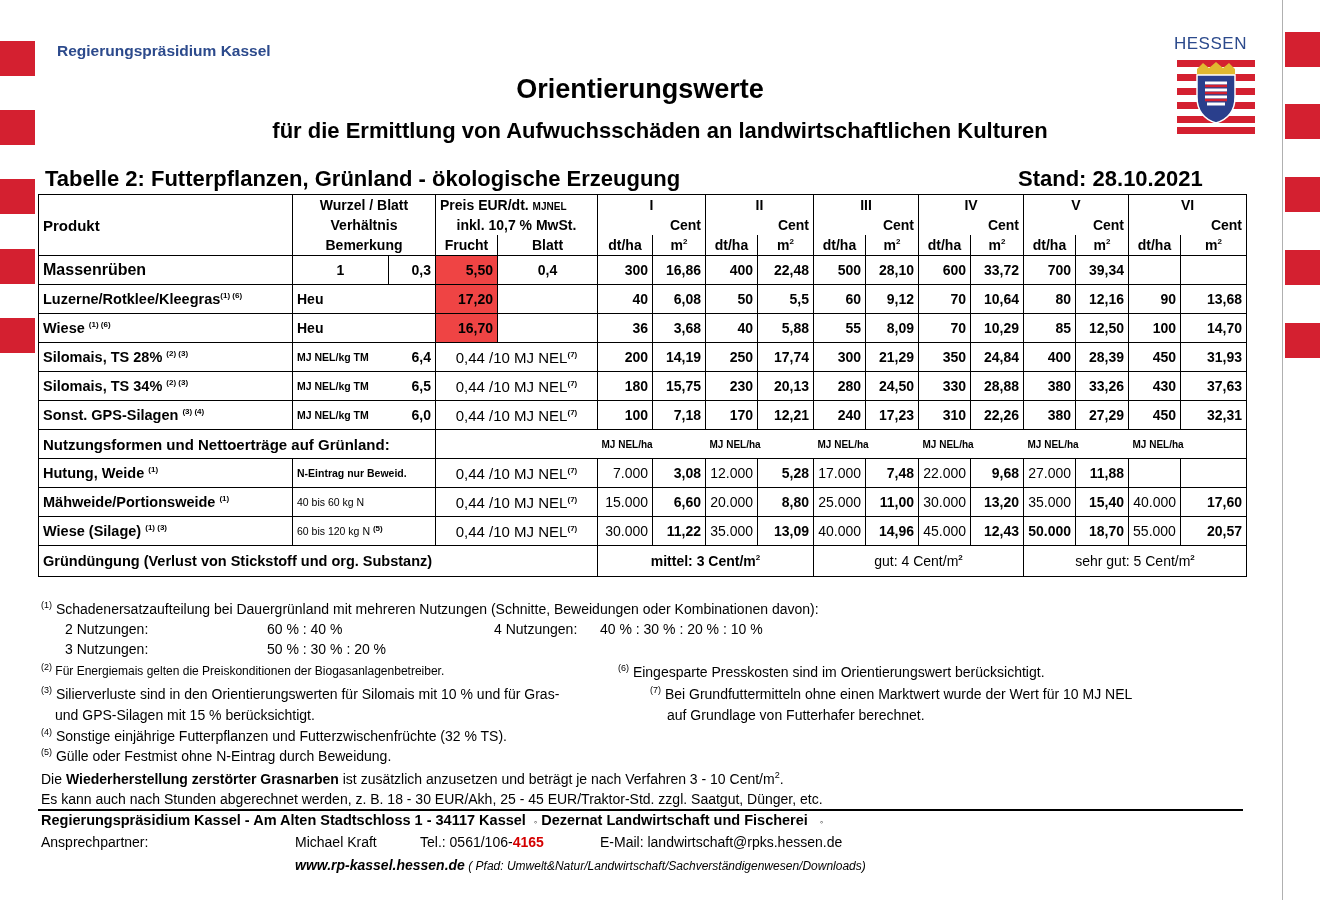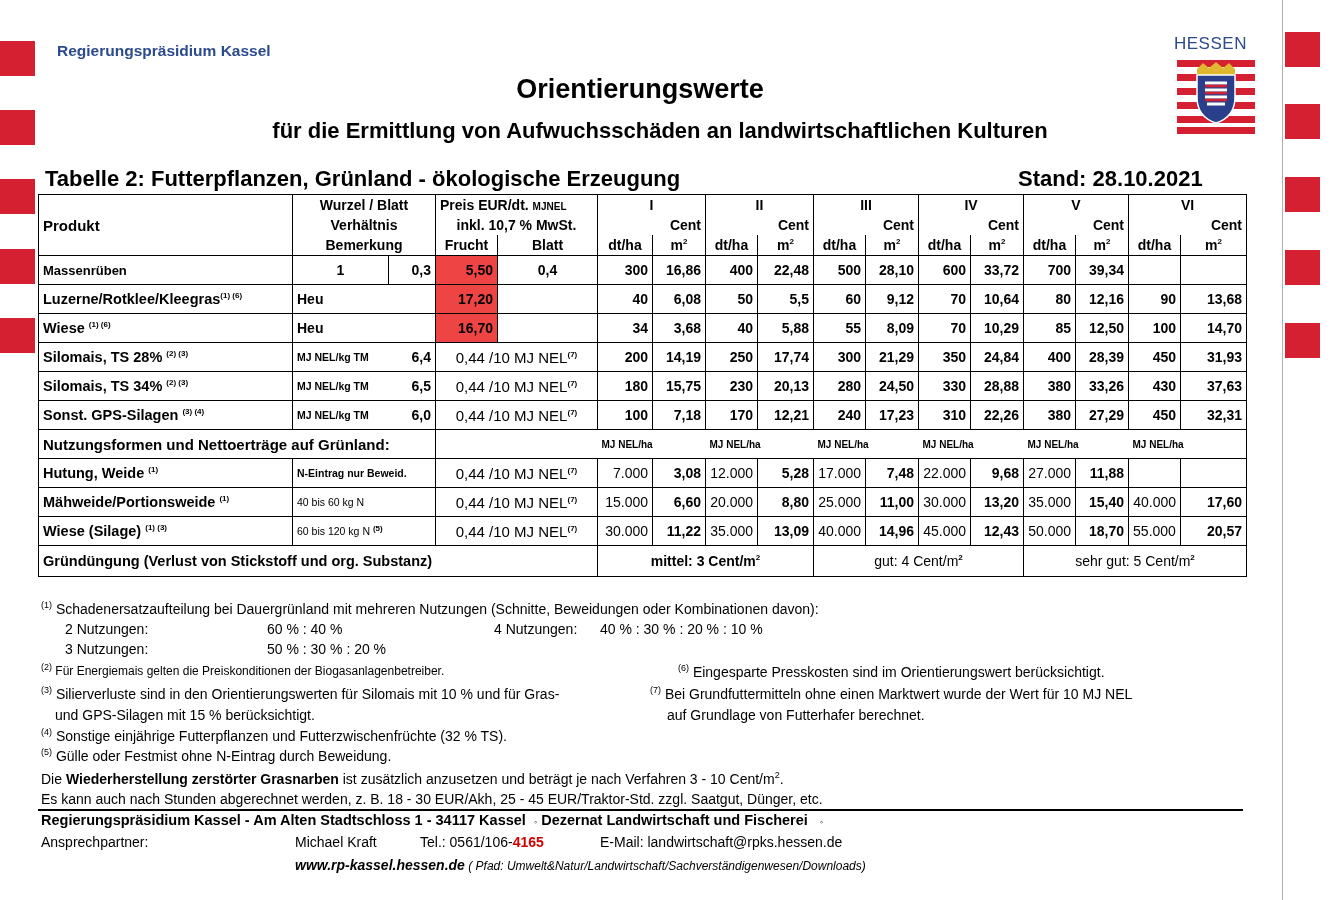--- a/index.html
+++ b/index.html
@@ -128,21 +128,21 @@
         <td class="c">dt/ha</td>
         <td class="c"><span>m</span><sup>2</sup></td>
         <td class="c">dt/ha</td>
         <td class="c"><span>m</span><sup>2</sup></td>
         <td class="c">dt/ha</td>
         <td class="c"><span>m</span><sup>2</sup></td>
         <td class="c">dt/ha</td>
         <td class="c"><span>m</span><sup>2</sup></td>
       </tr>
   <tr>
-        <td class="l" style="font-size:13px"><span>Massenrüben</span></td>
+        <td class="l" style="font-size:16px"><span>Massenrüben</span></td>
         <td class="c">1</td>
         <td class="r">0,3</td>
         <td class="r shade">5,50</td>
         <td class="c">0,4</td>
         <td class="r">300</td>
         <td class="r">16,86</td>
         <td class="r">400</td>
         <td class="r">22,48</td>
         <td class="r">500</td>
         <td class="r">28,10</td>
@@ -169,21 +169,21 @@
         <td class="r">80</td>
         <td class="r">12,16</td>
         <td class="r">90</td>
         <td class="r">13,68</td>
       </tr>
       <tr>
         <td class="l" style="font-size:14.5px"><span>Wiese </span><sup>(1) (6)</sup></td>
         <td class="l" colspan="2">Heu</td>
         <td class="r shade">16,70</td>
         <td></td>
-        <td class="r">34</td>
+        <td class="r">36</td>
         <td class="r">3,68</td>
         <td class="r">40</td>
         <td class="r">5,88</td>
         <td class="r">55</td>
         <td class="r">8,09</td>
         <td class="r">70</td>
         <td class="r">10,29</td>
         <td class="r">85</td>
         <td class="r">12,50</td>
         <td class="r">100</td>
@@ -292,21 +292,21 @@
         <td class="l" colspan="2" style="font-size:10.5px;font-weight:normal"><span>60 bis 120 kg N </span><sup>(5)</sup></td>
         <td class="c" colspan="2" style="font-weight:normal;font-size:15px"><span>0,44 /10 MJ NEL</span><sup>(7)</sup></td>
         <td class="r" style="font-weight: normal;">30.000</td>
         <td class="r">11,22</td>
         <td class="r" style="font-weight: normal;">35.000</td>
         <td class="r">13,09</td>
         <td class="r" style="font-weight: normal;">40.000</td>
         <td class="r">14,96</td>
         <td class="r" style="font-weight: normal;">45.000</td>
         <td class="r">12,43</td>
-        <td class="r" style="font-weight: normal;">50.000</td>
+        <td class="r" style="font-weight: bold;">50.000</td>
         <td class="r">18,70</td>
         <td class="r" style="font-weight: normal; text-align: center;">55.000</td>
         <td class="r">20,57</td>
       </tr>
       <tr>
         <td class="l" colspan="5" style="font-size:14.5px;height:30px">Gründüngung (Verlust von Stickstoff und org. Substanz)</td>
         <td class="c" colspan="4" style="font-weight:normal"><b style="font-weight:bold">mittel: 3 Cent/m</b><sup>2</sup></td>
         <td class="c" colspan="4" style="font-weight:normal"><span>gut: 4 Cent/m</span><sup>2</sup></td>
         <td class="c" colspan="4" style="font-weight:normal"><span>sehr gut: 5 Cent/m</span><sup>2</sup></td>
       </tr>
@@ -314,21 +314,21 @@
 </table>
 
 <div class="fn" style="left:41px;top:601px"><sup>(1)</sup><span> Schadenersatzaufteilung bei Dauergrünland mit mehreren Nutzungen (Schnitte, Beweidungen oder Kombinationen davon):</span></div>
 <div class="fn" style="left:65px;top:621px">2 Nutzungen:</div>
 <div class="fn" style="left:267px;top:621px">60 % : 40 %</div>
 <div class="fn" style="left:494px;top:621px">4 Nutzungen:</div>
 <div class="fn" style="left:600px;top:621px">40 % : 30 % : 20 % : 10 %</div>
 <div class="fn" style="left:65px;top:641px">3 Nutzungen:</div>
 <div class="fn" style="left:267px;top:641px">50 % : 30 % : 20 %</div>
 <div class="fn" style="left:41px;top:664px;font-size:12px"><sup>(2)</sup><span> Für Energiemais gelten die Preiskonditionen der Biogasanlagenbetreiber.</span></div>
-<div class="fn" style="left:678px;top:664px"><sup>(6)</sup><span> Eingesparte Presskosten sind im Orientierungswert berücksichtigt.</span></div>
+<div class="fn" style="left:618px;top:664px"><sup>(6)</sup><span> Eingesparte Presskosten sind im Orientierungswert berücksichtigt.</span></div>
 <div class="fn" style="left:41px;top:686px"><sup>(3)</sup><span> Silierverluste sind in den Orientierungswerten für Silomais mit 10 % und für Gras-</span></div>
 <div class="fn" style="left:55px;top:707px">und GPS-Silagen mit 15 % berücksichtigt.</div>
 <div class="fn" style="left:650px;top:686px"><sup>(7)</sup><span> Bei Grundfuttermitteln ohne einen Marktwert wurde der Wert für 10 MJ NEL</span></div>
 <div class="fn" style="left:667px;top:707px">auf Grundlage von Futterhafer berechnet.</div>
 <div class="fn" style="left:41px;top:728px"><sup>(4)</sup><span> Sonstige einjährige Futterpflanzen und Futterzwischenfrüchte (32 % TS).</span></div>
 <div class="fn" style="left:41px;top:748px"><sup>(5)</sup><span> Gülle oder Festmist ohne N-Eintrag durch Beweidung.</span></div>
 <div class="fn" style="left:41px;top:771px"><span>Die </span><b>Wiederherstellung zerstörter Grasnarben</b><span> ist zusätzlich anzusetzen und beträgt je nach Verfahren 3 - 10 Cent/m</span><sup>2</sup><span>.</span></div>
 <div class="fn" style="left:41px;top:791px">Es kann auch nach Stunden abgerechnet werden, z. B. 18 - 30 EUR/Akh, 25 - 45 EUR/Traktor-Std. zzgl. Saatgut, Dünger, etc.</div>
 <div class="hr" style="top:809px"></div>
 

